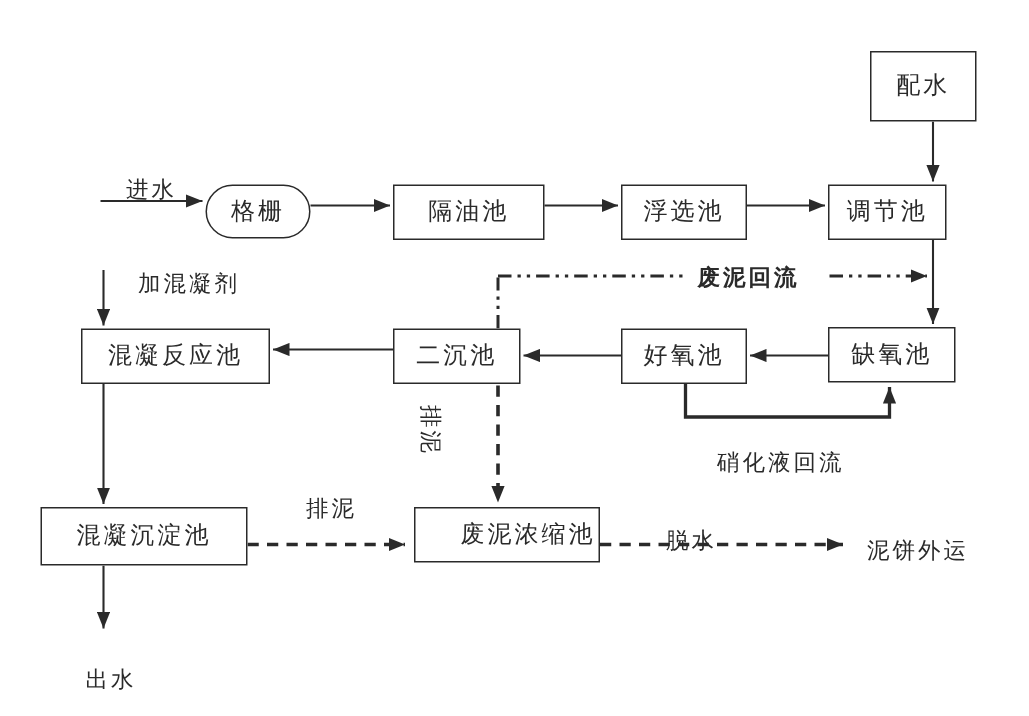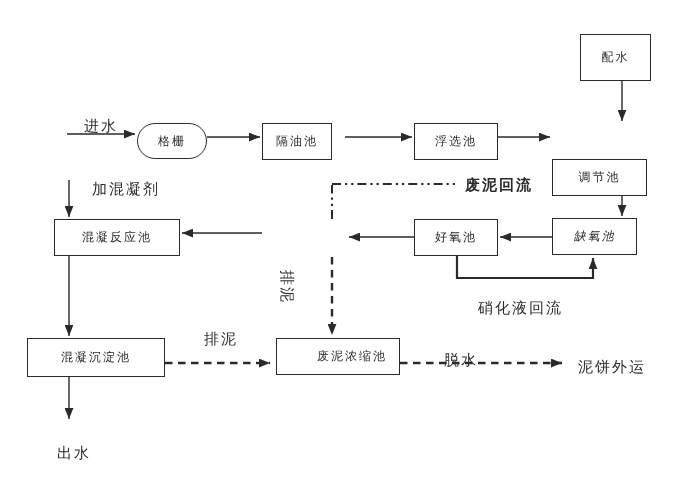--- a/index.html
+++ b/index.html
@@ -11,21 +11,21 @@
   .wires{position:absolute;left:0;top:0;width:686px;height:477px;}
   .wires path{fill:none;stroke:var(--ink);}
   .wires .s {stroke-width:1.4;}
   .wires .s2{stroke-width:2.2;}
   .wires .dd{stroke-width:2;stroke-dasharray:9 4 2.2 4 2.2 4;}
   .wires .ds{stroke-width:2.4;stroke-dasharray:7.5 5.5;}
   #ah path{fill:var(--ink);stroke:none;}
   .node{
     position:absolute;box-sizing:border-box;border:1.4px solid var(--ink);
     background:#fff;display:flex;align-items:center;justify-content:center;
-    font-size:12px;letter-spacing:2px;white-space:nowrap;
+    font-size:16px;letter-spacing:2px;white-space:nowrap;
   }
   .lbl{
     position:absolute;font-size:15px;letter-spacing:2px;white-space:nowrap;
     line-height:18px;
   }
   .lbl.online{background:#fff;padding:0 3px;font-weight:bold;}
   .lbl.vert{transform:rotate(90deg);transform-origin:center center;width:40px;text-align:center;}
 </style>
 </head>
 <body>
@@ -58,26 +58,27 @@
     <path class="dd" d="M332,184 H456"></path>
     <path class="dd" d="M553,184 H618" marker-end="url(#ah)"></path>
 
     <path class="ds" d="M332,257 V335" marker-end="url(#ah)"></path>
     <path class="ds" d="M165,363 H270" marker-end="url(#ah)"></path>
     <path class="ds" d="M400,363 H562" marker-end="url(#ah)"></path>
   </svg>
 
   <div class="node" style="left:580px;top:34px;width:71px;height:47px;">配水</div>
   <div class="node" style="left:137px;top:123px;width:70px;height:36px;border-radius:18px;">格栅</div>
-  <div class="node" style="left:262px;top:123px;width:70px;height:37px;">隔油池</div>
+  <div class="node" style="left:262px;top:123px;width:101px;height:37px;">隔油池</div>
   <div class="node" style="left:414px;top:123px;width:84px;height:37px;">浮选池</div>
-  <div class="node" style="left:552px;top:123px;width:95px;height:37px;margin-top:36px;">调节池</div>
+  <div class="node" style="left:552px;top:123px;width:79px;height:37px;">调节池</div>
   <div class="node" style="left:54px;top:219px;width:126px;height:37px;">混凝反应池</div>
+  <div class="node" style="left:262px;top:219px;width:85px;height:37px;">二沉池</div>
   <div class="node" style="left:414px;top:219px;width:84px;height:37px;text-align:center;">好氧池</div>
-  <div class="node" style="left:552px;top:218px;width:85px;height:37px;font-style:italic;">缺氧池</div>
+  <div class="node" style="left:552px;top:218px;width:85px;height:37px;">缺氧池</div>
   <div class="node" style="left:27px;top:338px;width:138px;height:39px;">混凝沉淀池</div>
   <div class="node" style="left:276px;top:338px;width:124px;height:37px;padding-left:28px;">废泥浓缩池</div>
 
   <div class="lbl" style="left:84px;top:117px;">进水</div>
   <div class="lbl" style="left:92px;top:180px;">加混凝剂</div>
   <div class="lbl online" style="left:462px;top:176px;">废泥回流</div>
   <div class="lbl" style="left:478px;top:299px;">硝化液回流</div>
   <div class="lbl vert" style="left:267px;top:278px;">排泥</div>
   <div class="lbl" style="left:204px;top:330px;">排泥</div>
   <div class="lbl" style="left:444px;top:331px;margin-top:20px;">脱水</div>

